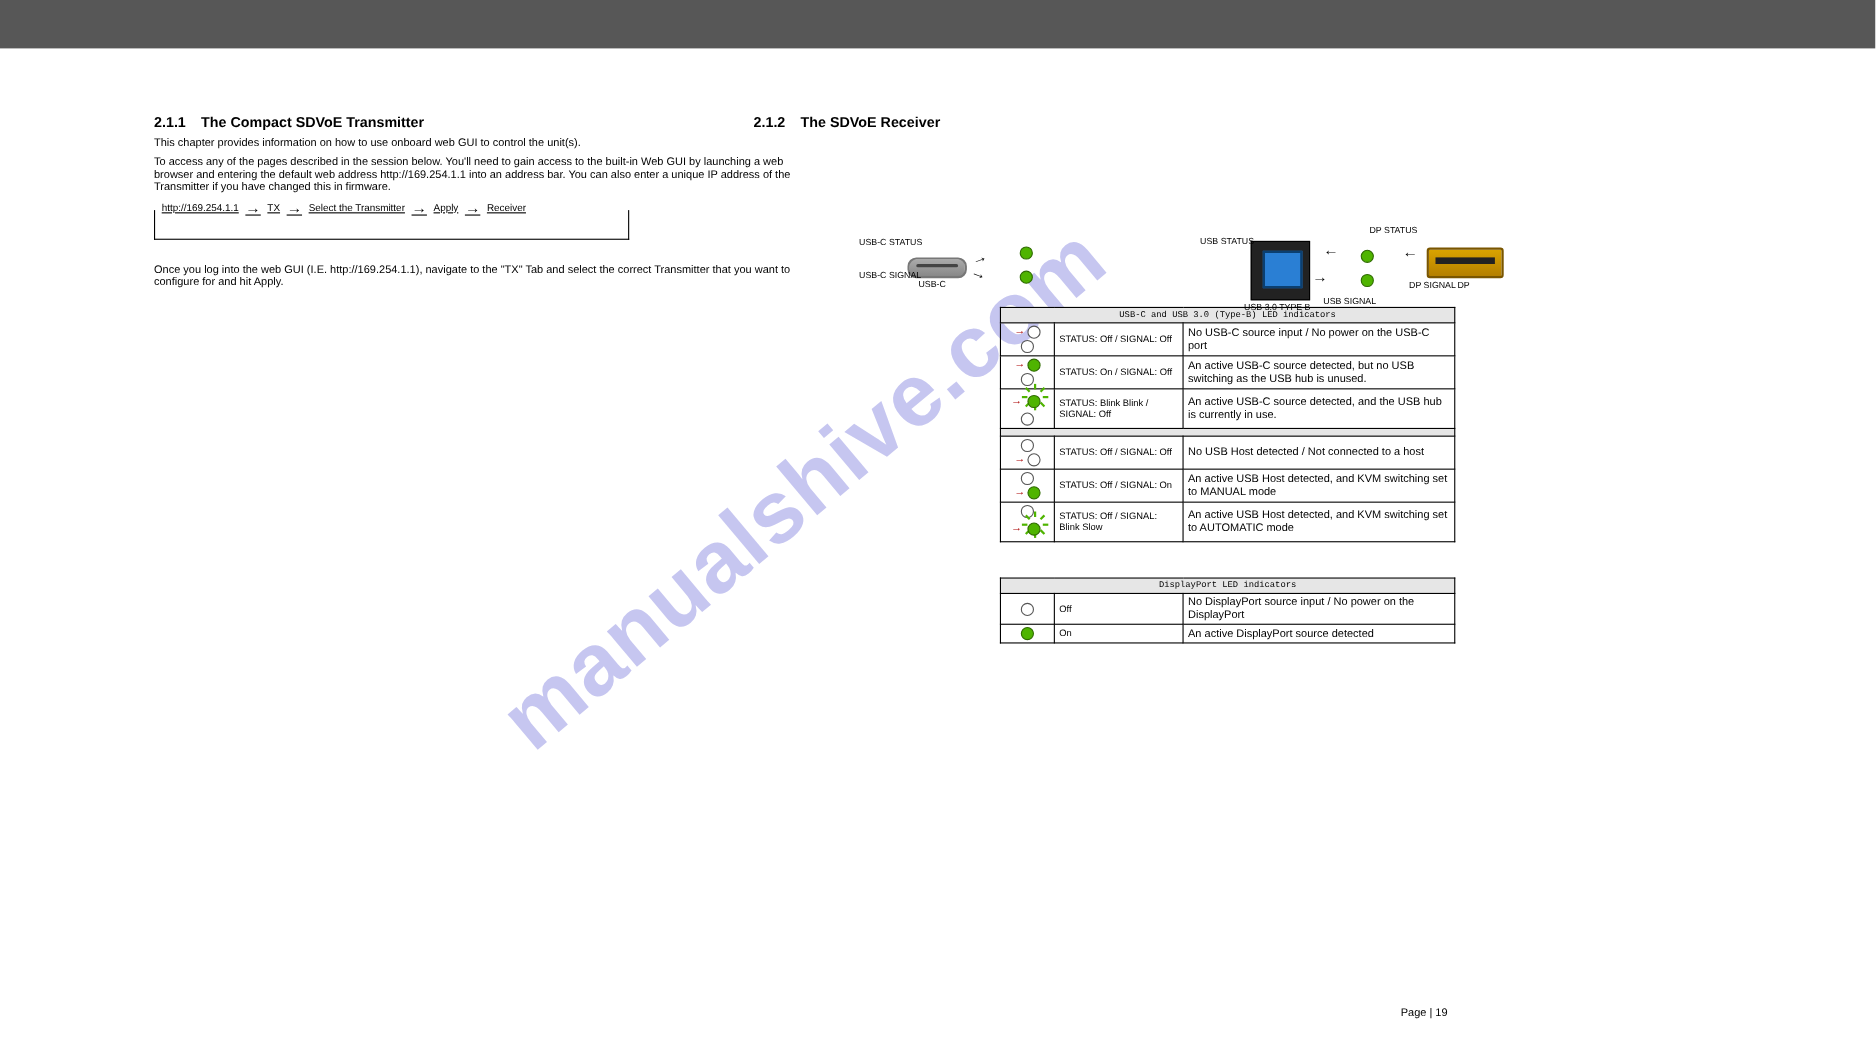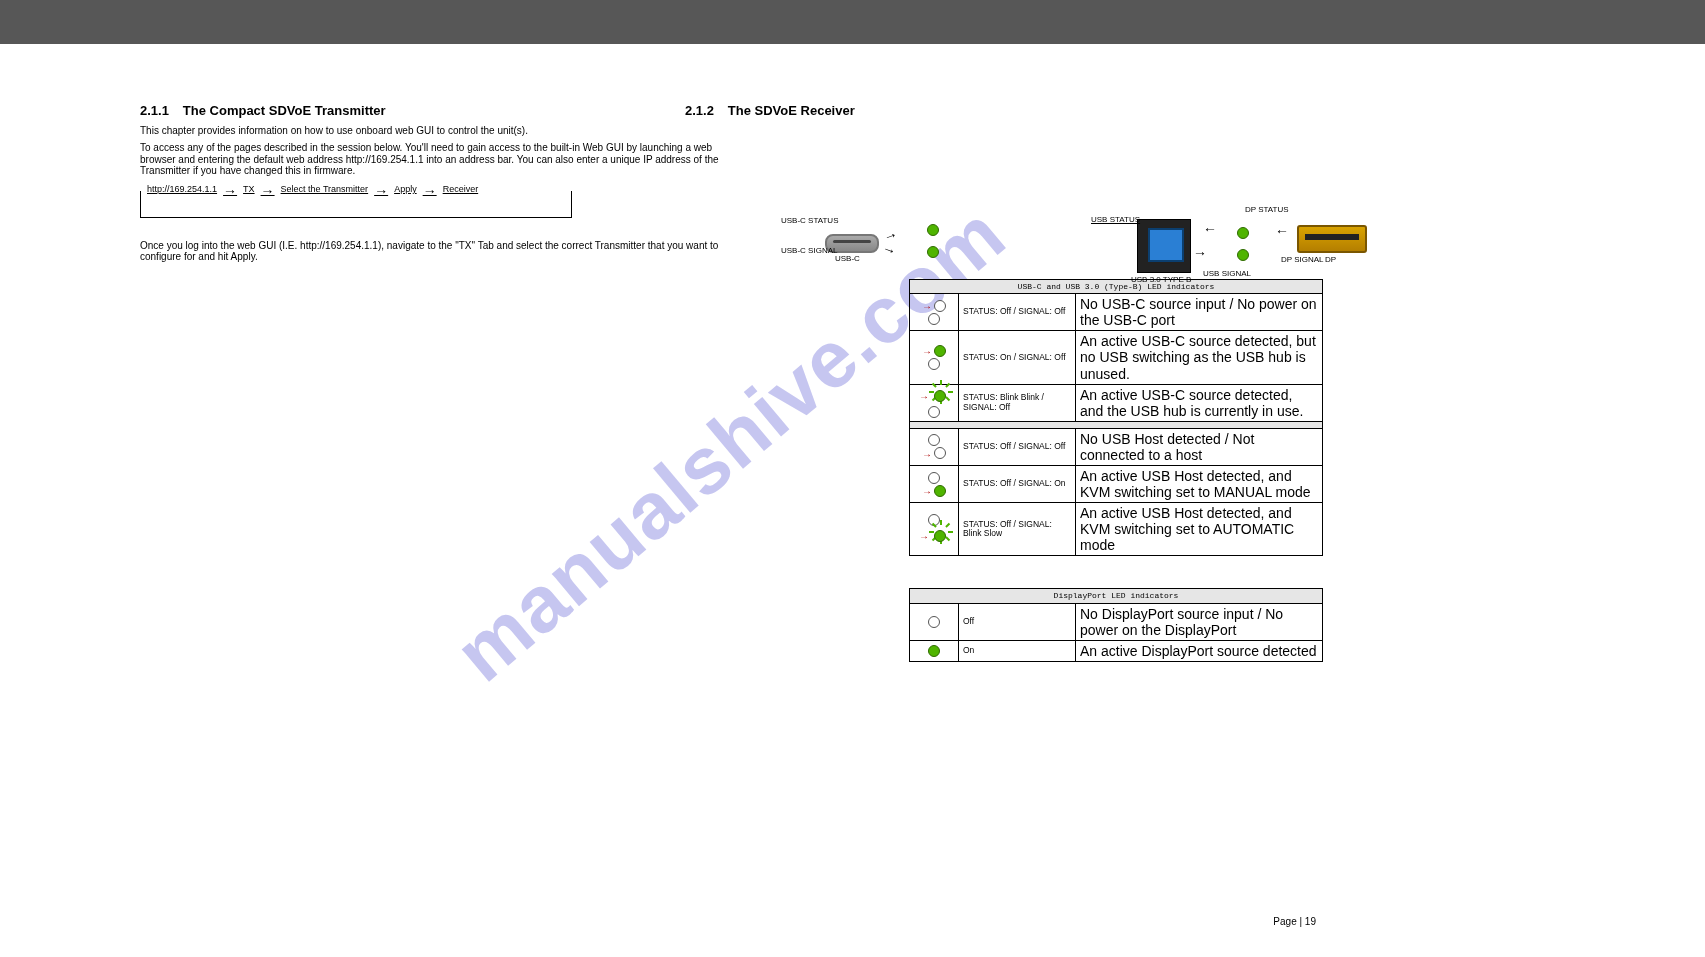--- a/index.html
+++ b/index.html
@@ -27,21 +27,21 @@
   .led.on{background:#4fb400;border:1px solid #2f6b00;}
   .flashwrap{position:relative;width:18px;height:18px;display:flex;align-items:center;justify-content:center;}
   .sun{position:relative;width:10px;height:10px;border-radius:50%;background:#4fb400;border:1px solid #2f6b00;}
   .ray{position:absolute;width:2px;height:5px;background:#4fb400;left:50%;top:-7px;transform-origin:1px 12px;}
   .rays .ray:nth-child(1){transform:rotate(0deg);} .rays .ray:nth-child(2){transform:rotate(45deg);} .rays .ray:nth-child(3){transform:rotate(90deg);} .rays .ray:nth-child(4){transform:rotate(135deg);} .rays .ray:nth-child(5){transform:rotate(180deg);} .rays .ray:nth-child(6){transform:rotate(225deg);} .rays .ray:nth-child(7){transform:rotate(270deg);} .rays .ray:nth-child(8){transform:rotate(315deg);}
   table.sig{border-collapse:collapse;width:414px;margin-top:0;font-size:9px;}
   table.sig th,table.sig td{border:1px solid #000;padding:2px 4px;vertical-align:middle;}
   table.sig th{background:#e6e6e6;font-weight:400;text-align:center;font-size:8px;font-family:Liberation Mono, monospace;}
   table.sig td.icon{width:44px;text-align:center;padding:2px 2px;}
   table.sig td.state{width:108px;font-size:8.5px;}
-  table.sig td.desc{font-size:14px;margin-top:44px;}
+  table.sig td.desc{font-size:10px;margin-top:44px;}
   .ra{color:#a00;font-size:10px;margin-right:1px;}
   .iconcell{display:flex;flex-direction:column;align-items:center;gap:1px;}
   .iconcell .row{display:flex;align-items:center;gap:1px;}
   .tinylabel{font-size:8px;position:absolute;white-space:nowrap;}
   
   .usb-c-body{width:50px;height:15px;border:2px solid #777;border-radius:8px;background:linear-gradient(#aaa,#888);position:relative;}
   .usb-c-body::after{content:"";position:absolute;left:6px;right:6px;top:4px;height:3px;background:#444;border-radius:2px;}
   .usb-b-body{width:52px;height:52px;background:#222;border:1px solid #000;position:relative;}
   .usb-b-body::after{content:"";position:absolute;left:10px;top:8px;width:32px;height:30px;background:#2a7fd4;border:2px solid #0b3f70;}
   .dp-body{width:66px;height:24px;background:linear-gradient(#d9a300,#b47f00);border:2px solid #7a5600;border-radius:3px;position:relative;}
@@ -100,21 +100,21 @@
         <span class="tinylabel" style="left:-44px;top:12px;">USB-C SIGNAL</span>
         <span class="tinylabel" style="left:10px;top:20px;">USB-C</span>
         <span class="connarrow" style="left:58px;top:-8px;transform:rotate(-20deg)">→</span>
         <span class="connarrow" style="left:58px;top:6px;transform:rotate(20deg)">→</span>
         <div class="led on" style="position:absolute;left:102px;top:-10px"></div>
         <div class="led on" style="position:absolute;left:102px;top:12px"></div>
       </div>
 
       <div class="conn-usb-b">
         <div class="usb-b-body"></div>
-        <span class="tinylabel" style="left:-46px;top:-4px;text-decoration:underline;">USB STATUS</span>
+        <span class="tinylabel" style="left:-46px;top:-4px;">USB STATUS</span>
         <span class="tinylabel" style="left:66px;top:50px;">USB SIGNAL</span>
         <span class="tinylabel" style="left:-6px;top:56px;">USB&nbsp;3.0 TYPE&nbsp;B</span>
         <div class="led on" style="position:absolute;left:100px;top:8px"></div>
         <div class="led on" style="position:absolute;left:100px;top:30px"></div>
         <span class="connarrow" style="left:66px;top:0px;">←</span>
         <span class="connarrow" style="left:56px;top:24px;">→</span>
       </div>
 
       <div class="conn-dp">
         <div class="dp-body"></div>

